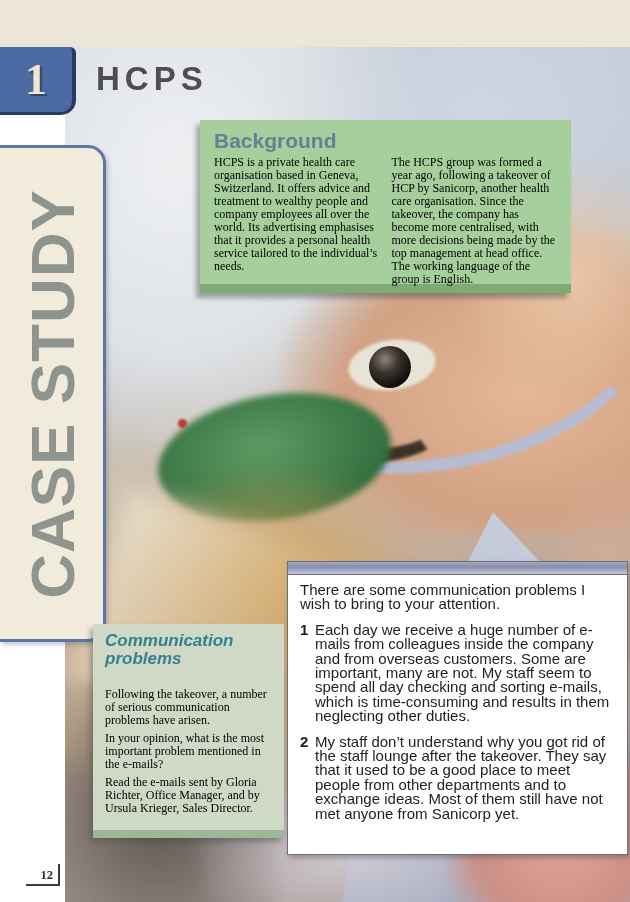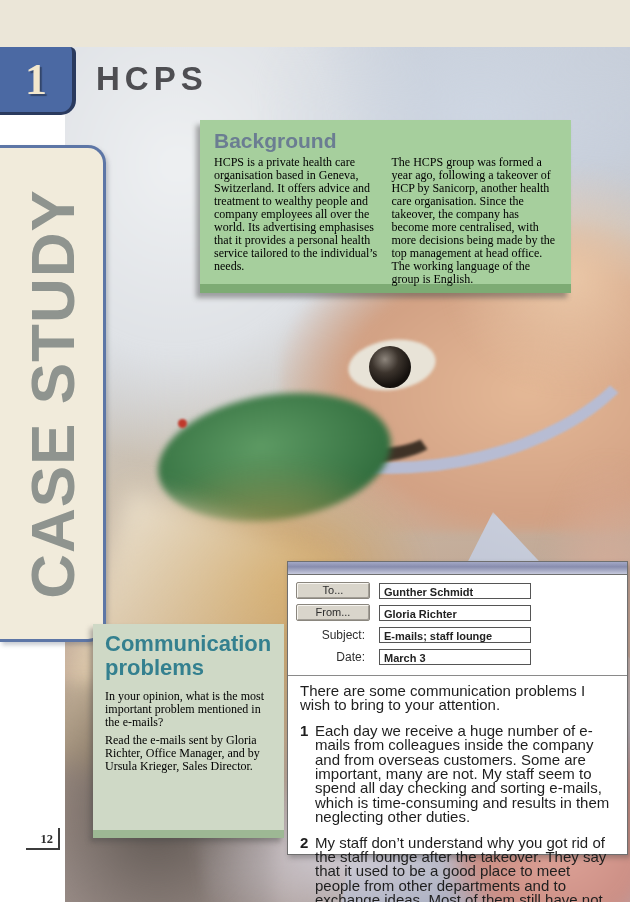--- a/index.html
+++ b/index.html
@@ -93,21 +93,21 @@
   .serif-text {
     font-family:"Liberation Serif", serif; font-size:12px; line-height:13px; color:#000000;
   }
   .bg-col2-pad { padding-top:27px; }
 
   .comm-box {
     position:absolute; left:93px; top:624px; width:191px; height:214px;
     background:#cfd9c6; border-bottom:8px solid #9db894;
     box-shadow:-3px 4px 5px rgba(70,70,70,.4); padding:8px 11px 0 12px;
   }
-  .comm-heading { font-size:22px; font-weight:bold; color:#34808f; line-height:1.08; margin-bottom:10px; }
+  .comm-heading { font-size:17px; font-weight:bold; color:#34808f; line-height:1.08; margin-bottom:19px;font-style:italic; }
   .comm-box p.serif-text { margin-bottom:5px; }
 
   
   .email-box {
     position:absolute; left:287px; top:561px; width:341px; height:294px;
     background:#ffffff; border:1.5px solid #6f6f6f; box-shadow:2px 3px 5px rgba(60,60,60,.35);
   }
   .email-titlebar {
     height:13px; width:100%;
     background:linear-gradient(180deg,#a3a8c6 0%,#888dae 40%,#c6c9dc 100%);
@@ -126,21 +126,21 @@
     font-size:11px; font-weight:bold; color:#222; padding:1px 0 0 4px; line-height:14px;
   }
   .email-body { padding:8px 14px 0 12px; font-size:15px; line-height:14.4px; color:#1e1e1e; }
   .email-intro { margin-bottom:11px; }
   .email-item { display:flex; margin-bottom:11px; }
   .email-item-num { font-weight:bold; width:15px; flex:none; }
   .email-item-text { flex:1; }
 
   
   .page-num-wrap {
-    position:absolute; left:26px; top:828px; width:34px; height:22px;
+    position:absolute; left:26px; top:864px; width:34px; height:22px;
     border-bottom:2px solid #3c3c3c; border-right:2px solid #3c3c3c;
   }
   .page-num {
     position:absolute; right:5px; bottom:1px;
     font-family:"Liberation Serif", serif; font-weight:bold; font-size:12.5px; color:#2e2e2e;
   }
 </style>
 </head>
 <body>
 
@@ -184,44 +184,27 @@
       <p class="serif-text">HCPS is a private health care organisation based in Geneva, Switzerland. It offers advice and treatment to wealthy people and company employees all over the world. Its advertising emphasises that it provides a personal health service tailored to the individual’s needs.</p>
     </div>
     <div class="bg-col bg-col2-pad">
       <p class="serif-text">The HCPS group was formed a year ago, following a takeover of HCP by Sanicorp, another health care organisation. Since the takeover, the company has become more centralised, with more decisions being made by the top management at head office. The working language of the group is English.</p>
     </div>
   </div>
 </div>
 
 <div class="comm-box">
   <div class="comm-heading">Communication problems</div>
+  <p class="serif-text">Following the takeover, a number of serious communication problems have arisen.</p>
   <p class="serif-text">In your opinion, what is the most important problem mentioned in the e-mails?</p>
   <p class="serif-text">Read the e-mails sent by Gloria Richter, Office Manager, and by Ursula Krieger, Sales Director.</p>
 </div>
 
 <div class="email-box">
   <div class="email-titlebar"></div>
-  <div class="email-form">
-    <div class="email-row">
-      <button class="email-btn">To...</button>
-      <div class="email-field">Gunther Schmidt</div>
-    </div>
-    <div class="email-row">
-      <button class="email-btn">From...</button>
-      <div class="email-field">Gloria Richter</div>
-    </div>
-    <div class="email-row">
-      <div class="email-label">Subject:</div>
-      <div class="email-field">E-mails; staff lounge</div>
-    </div>
-    <div class="email-row">
-      <div class="email-label">Date:</div>
-      <div class="email-field">March 3</div>
-    </div>
-  </div>
   <div class="email-body">
     <p class="email-intro">There are some communication problems I wish to bring to your attention.</p>
     <div class="email-item">
       <span class="email-item-num">1</span>
       <span class="email-item-text">Each day we receive a huge number of e-mails from colleagues inside the company and from overseas customers. Some are important, many are not. My staff seem to spend all day checking and sorting e-mails, which is time-consuming and results in them neglecting other duties.</span>
     </div>
     <div class="email-item">
       <span class="email-item-num">2</span>
       <span class="email-item-text">My staff don’t understand why you got rid of the staff lounge after the takeover. They say that it used to be a good place to meet people from other departments and to exchange ideas. Most of them still have not met anyone from Sanicorp yet.</span>
     </div>

